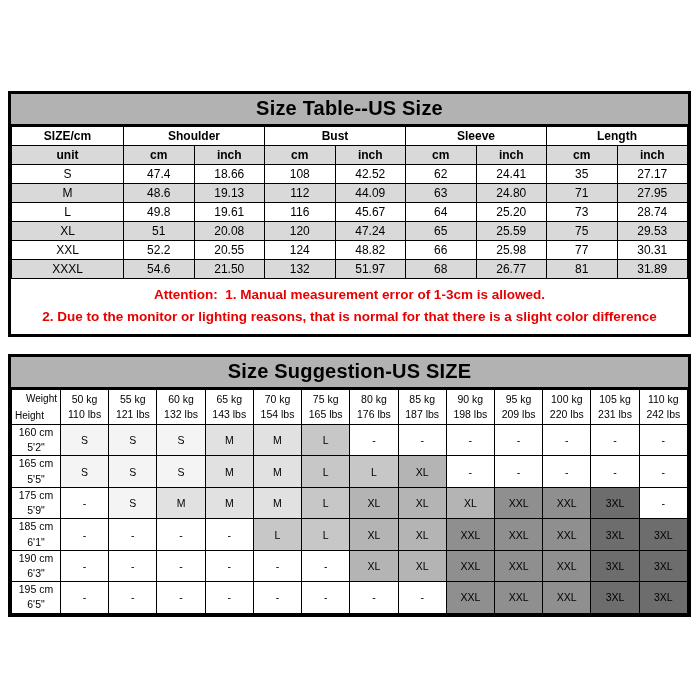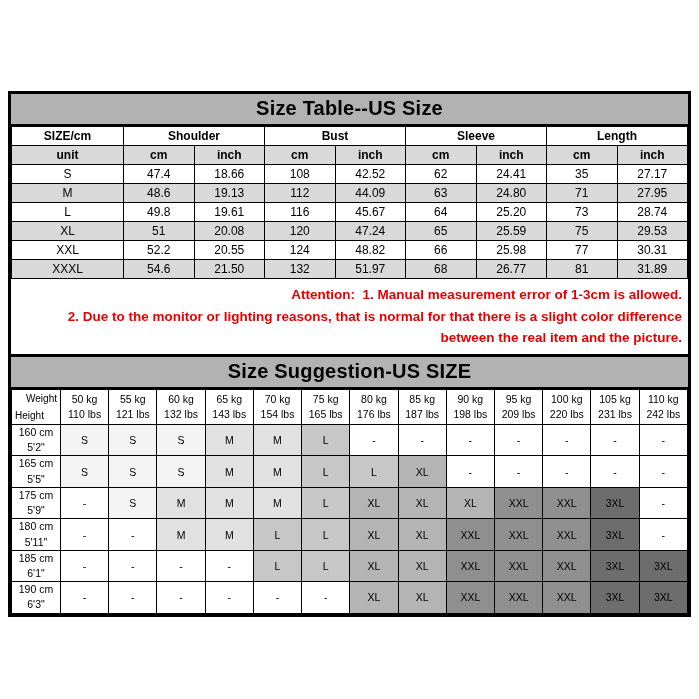--- a/index.html
+++ b/index.html
@@ -44,21 +44,21 @@
   }
   table.t1 thead th { font-weight: bold; }
   table.t1 tr.unit-row th { background: #d9d9d9; }
   table.t1 tbody tr.shaded td { background: #d9d9d9; }
 
   .attention {
     color: #e80000;
     font-weight: bold;
     font-size: 13.5px;
     line-height: 1.6;
-    text-align: right;
+    text-align: center;
     padding: 5px 6px 7px 6px;
   }
   .attention .a-line { white-space: pre-wrap; }
 
   
   table.t2 {
     width: 100%; border-collapse: collapse; table-layout: fixed;
     font-size: 10.5px;
   }
   table.t2 th, table.t2 td {
@@ -188,21 +188,20 @@
             <td>26.77</td>
             <td>81</td>
             <td>31.89</td>
           </tr>
         </tbody>
     </table>
 
     <div class="attention">
       <div class="a-line">Attention:  1. Manual measurement error of 1-3cm is allowed.</div>
       <div class="a-line">2. Due to the monitor or lighting reasons, that is normal for that there is a slight color difference</div>
-      <div class="a-line">between the real item and the picture.</div>
     </div>
   </section>
 
   <section class="block block2">
     <div class="title-bar">Size Suggestion-US SIZE</div>
 
     <table class="t2">
       <colgroup>
         <col style="width:49px">
         <col>
@@ -332,39 +331,20 @@
             <td style="background: rgb(180, 180, 180);">XL</td>
             <td style="background: rgb(180, 180, 180);">XL</td>
             <td style="background: rgb(180, 180, 180);">XL</td>
             <td style="background: rgb(143, 143, 143);">XXL</td>
             <td style="background: rgb(143, 143, 143);">XXL</td>
             <td style="background: rgb(109, 109, 109);">3XL</td>
             <td style="background: rgb(255, 255, 255);">-</td>
           </tr>
           <tr>
             <th>
-              <div class="wline">180 cm</div>
-              <div class="wline">5'11"</div>
-            </th>
-            <td style="background: rgb(255, 255, 255);">-</td>
-            <td style="background: rgb(255, 255, 255);">-</td>
-            <td style="background: rgb(225, 225, 225);">M</td>
-            <td style="background: rgb(225, 225, 225);">M</td>
-            <td style="background: rgb(199, 199, 199);">L</td>
-            <td style="background: rgb(199, 199, 199);">L</td>
-            <td style="background: rgb(180, 180, 180);">XL</td>
-            <td style="background: rgb(180, 180, 180);">XL</td>
-            <td style="background: rgb(143, 143, 143);">XXL</td>
-            <td style="background: rgb(143, 143, 143);">XXL</td>
-            <td style="background: rgb(143, 143, 143);">XXL</td>
-            <td style="background: rgb(109, 109, 109);">3XL</td>
-            <td style="background: rgb(255, 255, 255);">-</td>
-          </tr>
-          <tr>
-            <th>
               <div class="wline">185 cm</div>
               <div class="wline">6'1"</div>
             </th>
             <td style="background: rgb(255, 255, 255);">-</td>
             <td style="background: rgb(255, 255, 255);">-</td>
             <td style="background: rgb(255, 255, 255);">-</td>
             <td style="background: rgb(255, 255, 255);">-</td>
             <td style="background: rgb(199, 199, 199);">L</td>
             <td style="background: rgb(199, 199, 199);">L</td>
             <td style="background: rgb(180, 180, 180);">XL</td>
@@ -381,20 +361,39 @@
               <div class="wline">6'3"</div>
             </th>
             <td style="background: rgb(255, 255, 255);">-</td>
             <td style="background: rgb(255, 255, 255);">-</td>
             <td style="background: rgb(255, 255, 255);">-</td>
             <td style="background: rgb(255, 255, 255);">-</td>
             <td style="background: rgb(255, 255, 255);">-</td>
             <td style="background: rgb(255, 255, 255);">-</td>
             <td style="background: rgb(180, 180, 180);">XL</td>
             <td style="background: rgb(180, 180, 180);">XL</td>
+            <td style="background: rgb(143, 143, 143);">XXL</td>
+            <td style="background: rgb(143, 143, 143);">XXL</td>
+            <td style="background: rgb(143, 143, 143);">XXL</td>
+            <td style="background: rgb(109, 109, 109);">3XL</td>
+            <td style="background: rgb(109, 109, 109);">3XL</td>
+          </tr>
+          <tr>
+            <th>
+              <div class="wline">195 cm</div>
+              <div class="wline">6'5"</div>
+            </th>
+            <td style="background: rgb(255, 255, 255);">-</td>
+            <td style="background: rgb(255, 255, 255);">-</td>
+            <td style="background: rgb(255, 255, 255);">-</td>
+            <td style="background: rgb(255, 255, 255);">-</td>
+            <td style="background: rgb(255, 255, 255);">-</td>
+            <td style="background: rgb(255, 255, 255);">-</td>
+            <td style="background: rgb(255, 255, 255);">-</td>
+            <td style="background: rgb(255, 255, 255);">-</td>
             <td style="background: rgb(143, 143, 143);">XXL</td>
             <td style="background: rgb(143, 143, 143);">XXL</td>
             <td style="background: rgb(143, 143, 143);">XXL</td>
             <td style="background: rgb(109, 109, 109);">3XL</td>
             <td style="background: rgb(109, 109, 109);">3XL</td>
           </tr>
         </tbody>
     </table>
   </section>
 

